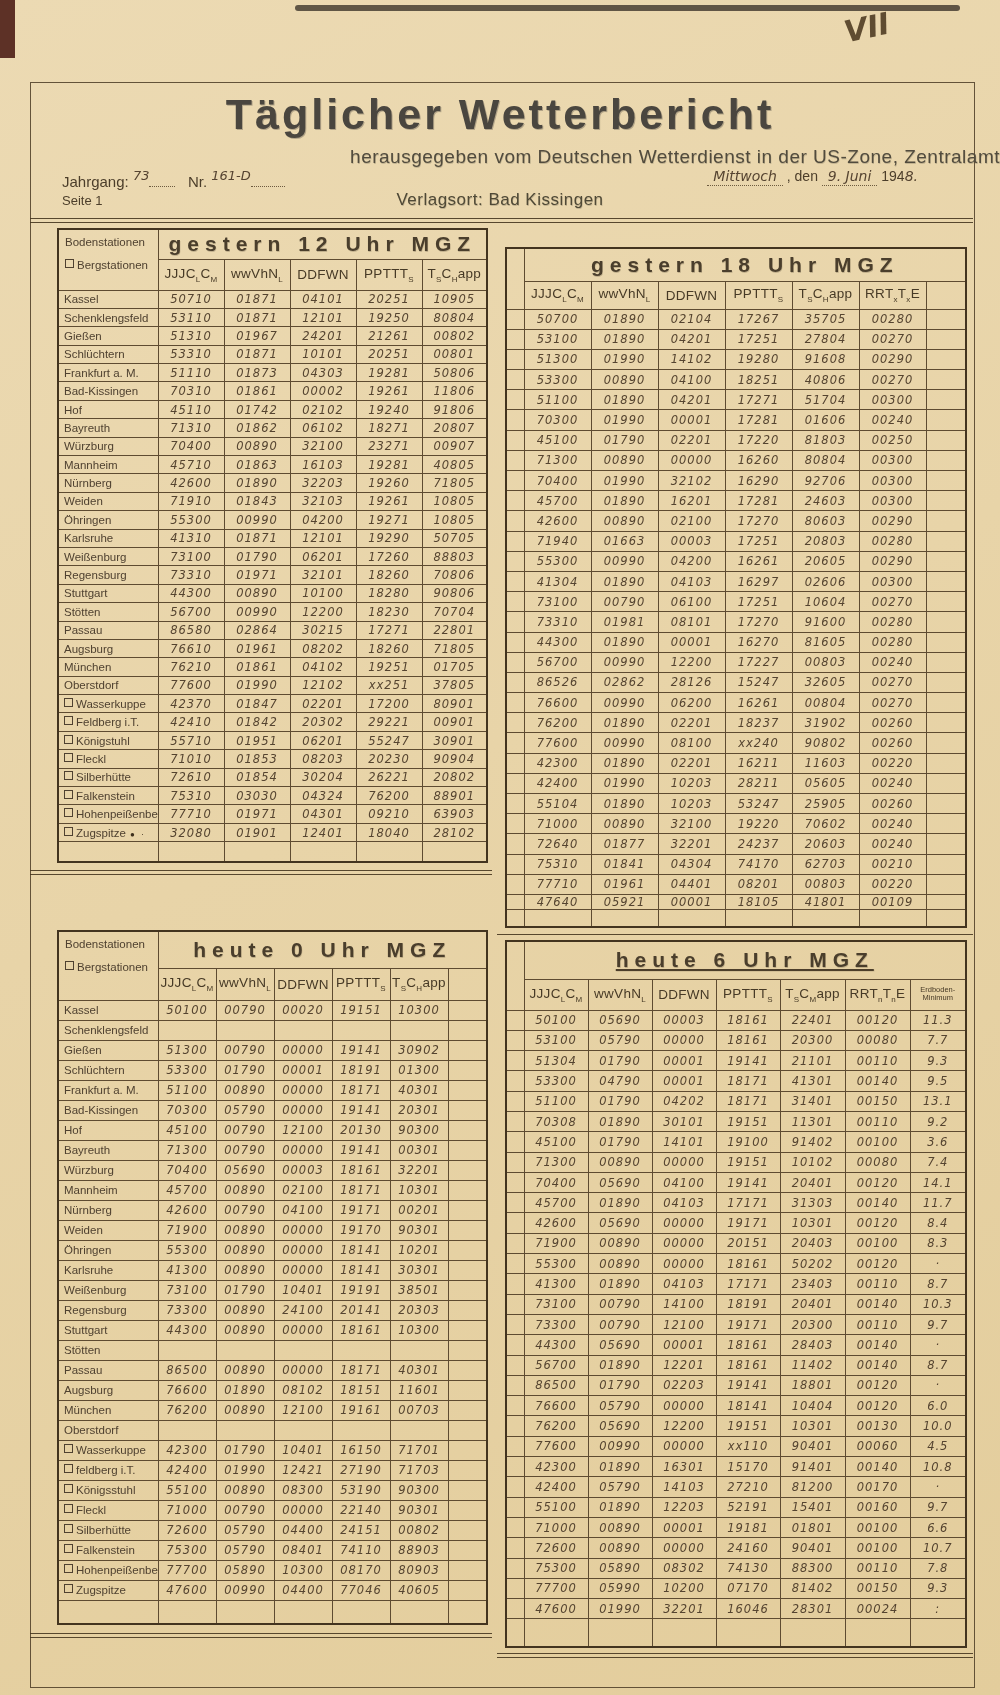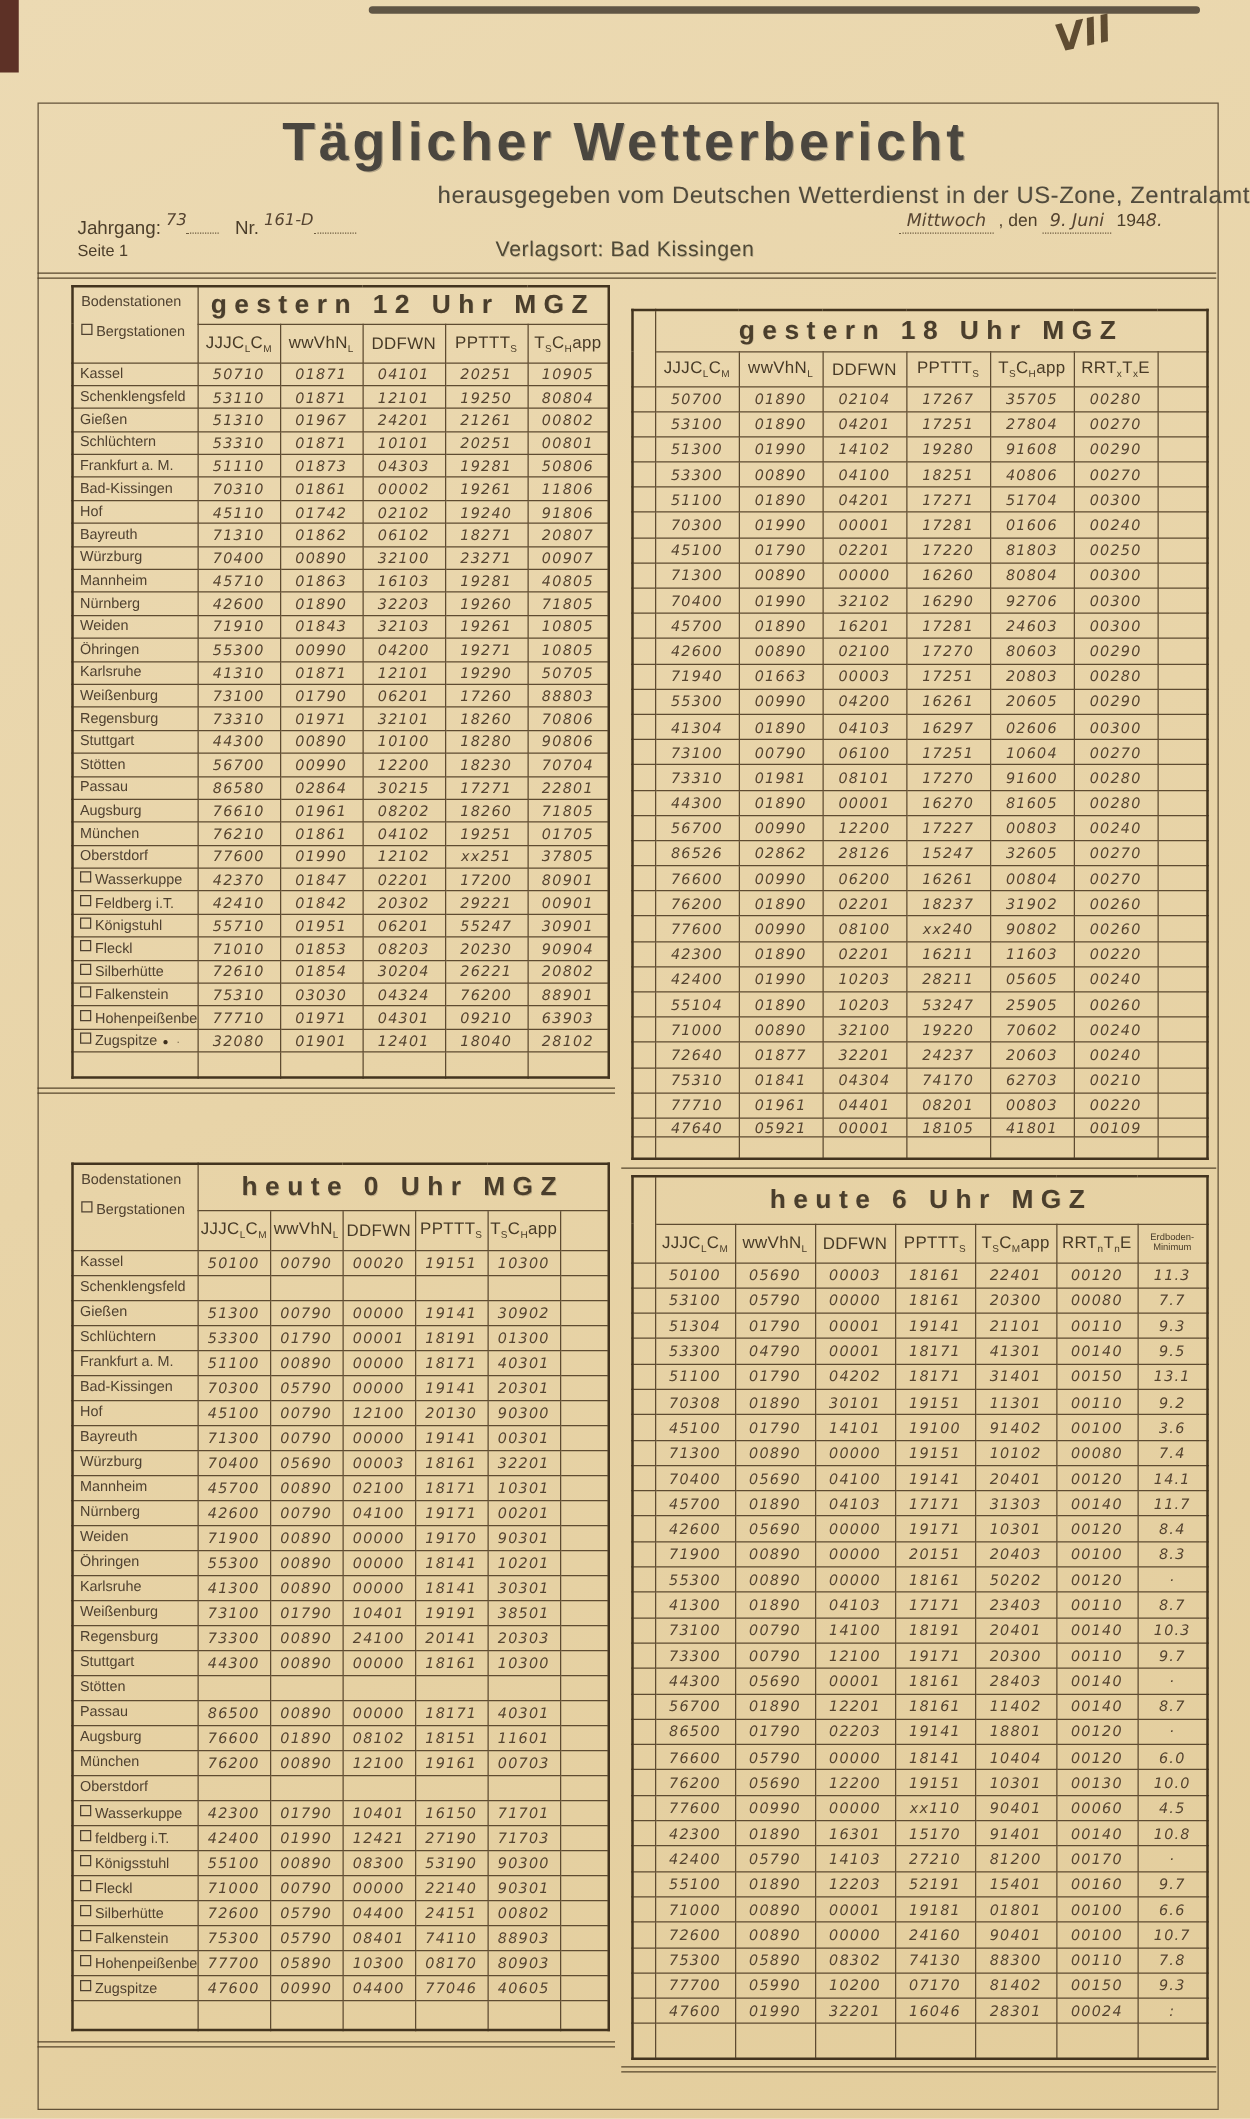--- a/index.html
+++ b/index.html
@@ -18,21 +18,21 @@
   
   .title{position:absolute;left:0;right:0;top:90px;text-align:center;
     font-size:43px;font-weight:bold;letter-spacing:3px;color:#4a463f;
     text-shadow:1px 1px 0 rgba(74,70,63,.35);}
   .subtitle{position:absolute;left:12px;right:0;top:146px;text-align:right;
     font-size:19px;color:#514b3d;letter-spacing:.5px;text-shadow:.5px .5px 0 rgba(81,75,61,.25);}
   .hw{font-family:"DejaVu Sans",sans-serif;font-style:italic;color:#564431;}
   .jahr-line{position:absolute;left:62px;top:172px;font-size:15px;color:#4c3e2a;}
   .jahr-line .hw{font-size:13px;position:relative;top:-7px;}
   .dots{display:inline-block;border-bottom:1px dotted #6d5b3f;height:14px;}
-  .date-line{position:absolute;right:70px;top:168px;font-size:14px;}
+  .date-line{position:absolute;right:82px;top:168px;font-size:14px;}
   .date-line .hw{font-size:14px;}
   .u-dot{display:inline-block;border-bottom:1px dotted #6d5b3f;padding:0 6px 1px 6px;}
   .seite{position:absolute;left:62px;top:193px;font-size:13px;}
   .verlagsort{position:absolute;left:0;right:0;top:190px;text-align:center;font-size:17px;
     color:#4f4936;letter-spacing:.5px;text-shadow:.5px .5px 0 rgba(79,73,54,.25);}
   
   .rule{position:absolute;height:0;border-top:1.3px solid #473720;opacity:.9;}
   
   .tbl{position:absolute;}
   table{width:100%;border-collapse:collapse;table-layout:fixed;
@@ -1028,21 +1028,21 @@
         <col style="width: 18px;">
         <col style="width: 64px;">
         <col style="width: 64px;">
         <col style="width: 64px;">
         <col style="width: 64px;">
         <col style="width: 65px;">
         <col style="width: 65px;">
         <col style="width: 56px;">
       </colgroup>
       <thead>
-        <tr style="height: 38px;">
+        <tr style="height: 38px; text-decoration: underline;">
           <th rowspan="2" class="gapcol"></th>
           <th colspan="7" class="ttl">heute 6 Uhr MGZ</th>
         </tr>
         <tr style="height: 31px;">
           <th class="colh">JJJC<sub>L</sub>C<sub>M</sub></th>
           <th class="colh">wwVhN<sub>L</sub></th>
           <th class="colh">DDFWN</th>
           <th class="colh">PPTTT<sub>S</sub></th>
           <th class="colh">T<sub>S</sub>C<sub>M</sub>app</th>
           <th class="colh">RRT<sub>n</sub>T<sub>n</sub>E</th>

